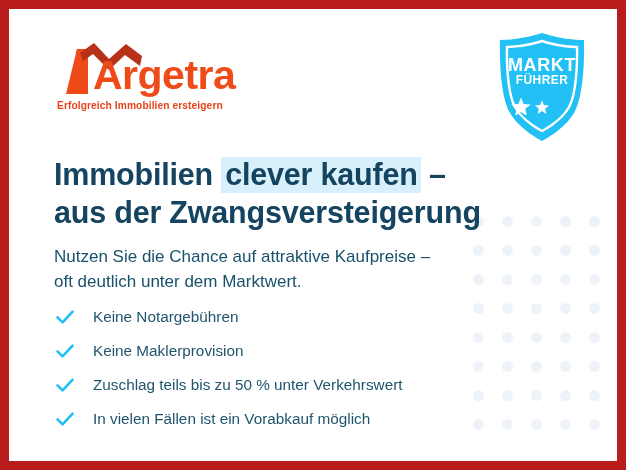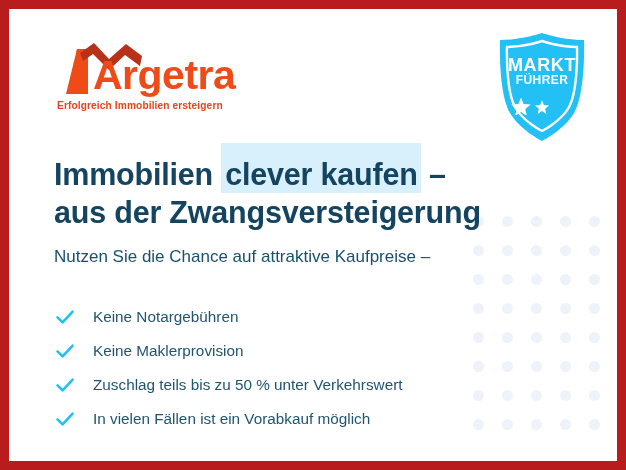--- a/index.html
+++ b/index.html
@@ -114,21 +114,21 @@
     width: 470px;
     z-index: 2;
     font-size: 30.5px;
     font-weight: bold;
     color: #14445f;
     line-height: 1.24;
     letter-spacing: -0.2px;
   }
   .hl-mark {
     background: #d8f0fb;
-    padding: 14px 3px 2px 4px;
+    padding: 0 3px 2px 4px;
     box-decoration-break: clone;
     -webkit-box-decoration-break: clone;
   }
 
   
   .subhead {
     position: absolute;
     left: 45px;
     top: 218px;
     width: 480px;
@@ -328,20 +328,21 @@
       </div>
     </div>
 
     <h1 class="headline">
       <span>Immobilien </span><span class="hl-mark">clever kaufen</span><span> –</span><br>
       <span>aus der Zwangsversteigerung</span>
     </h1>
 
     <p class="subhead">
       <span>Nutzen Sie die Chance auf attraktive Kaufpreise –</span><br>
+      <span>oft deutlich unter dem Marktwert.</span>
     </p>
 
     <ul class="benefits">
         <li class="benefit">
           <span class="check-icon">
             <svg width="22" height="22" viewBox="0 0 22 22" xmlns="http://www.w3.org/2000/svg">
               <path d="M3.5 11.4 L8.6 16.4 L18.6 5.6" fill="none" stroke="#22c0f5" stroke-width="2.6" stroke-linecap="round" stroke-linejoin="round"></path>
             </svg>
           </span>
           <span class="benefit-label">Keine Notargebühren</span>

